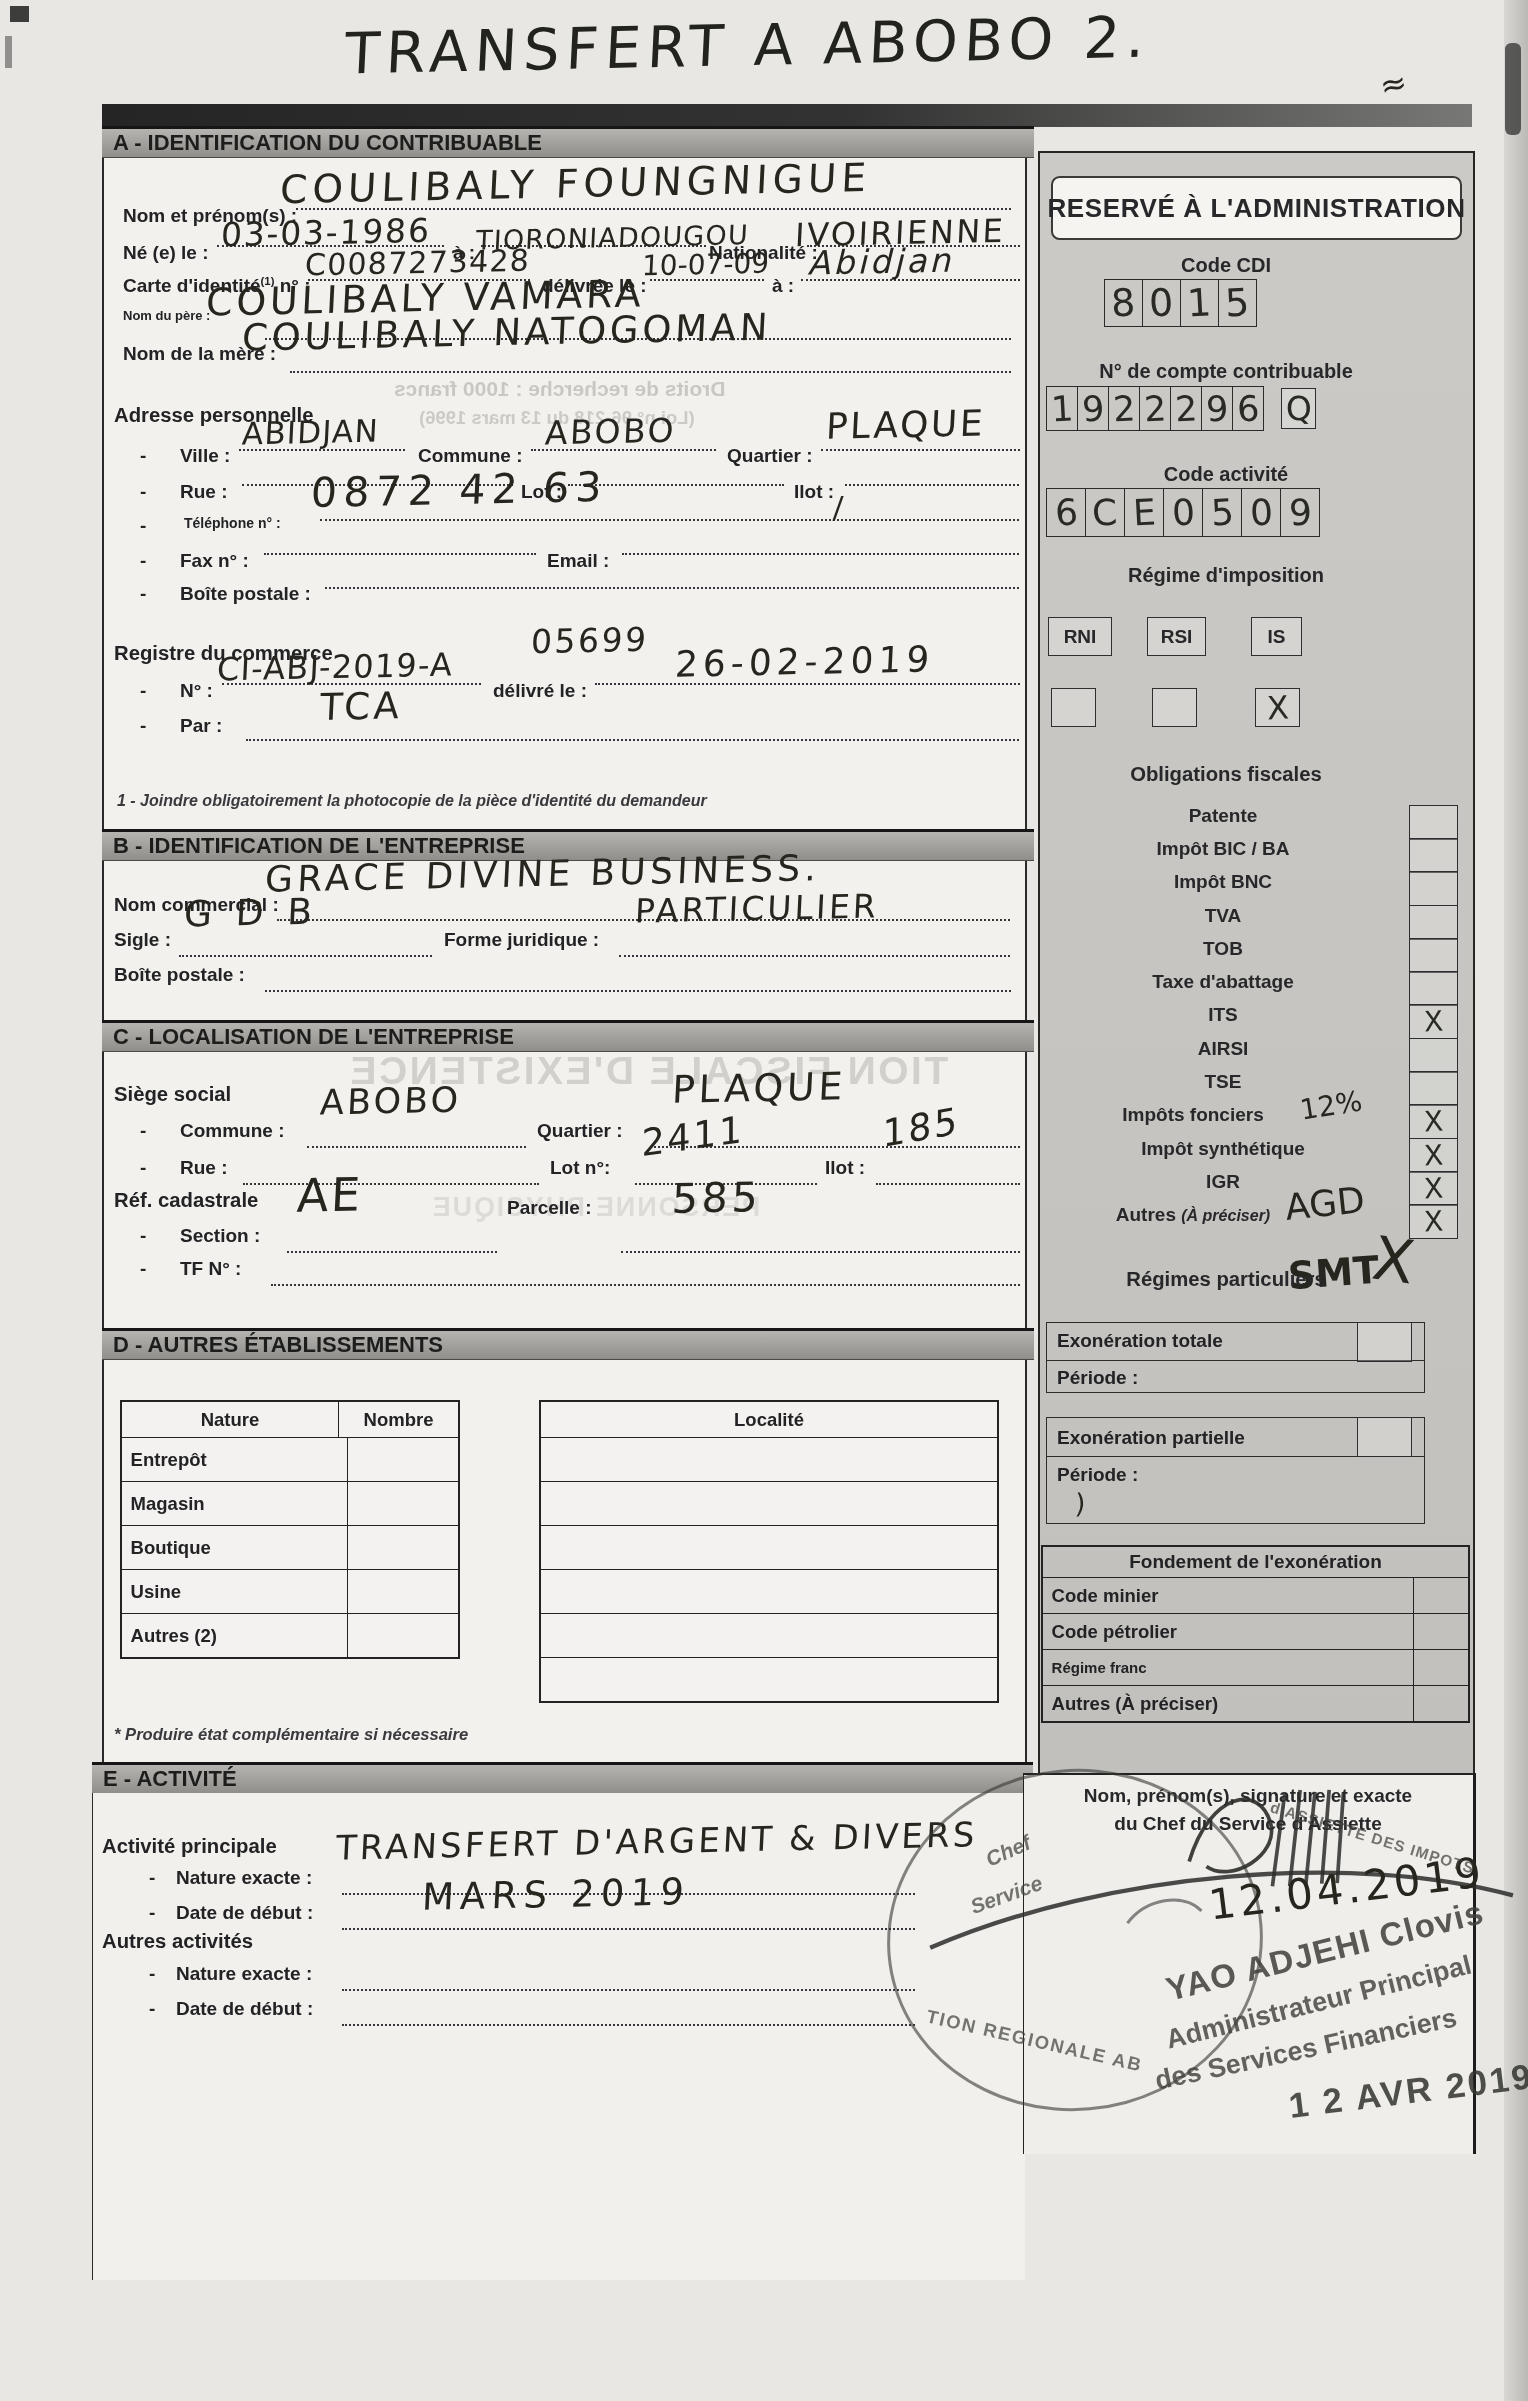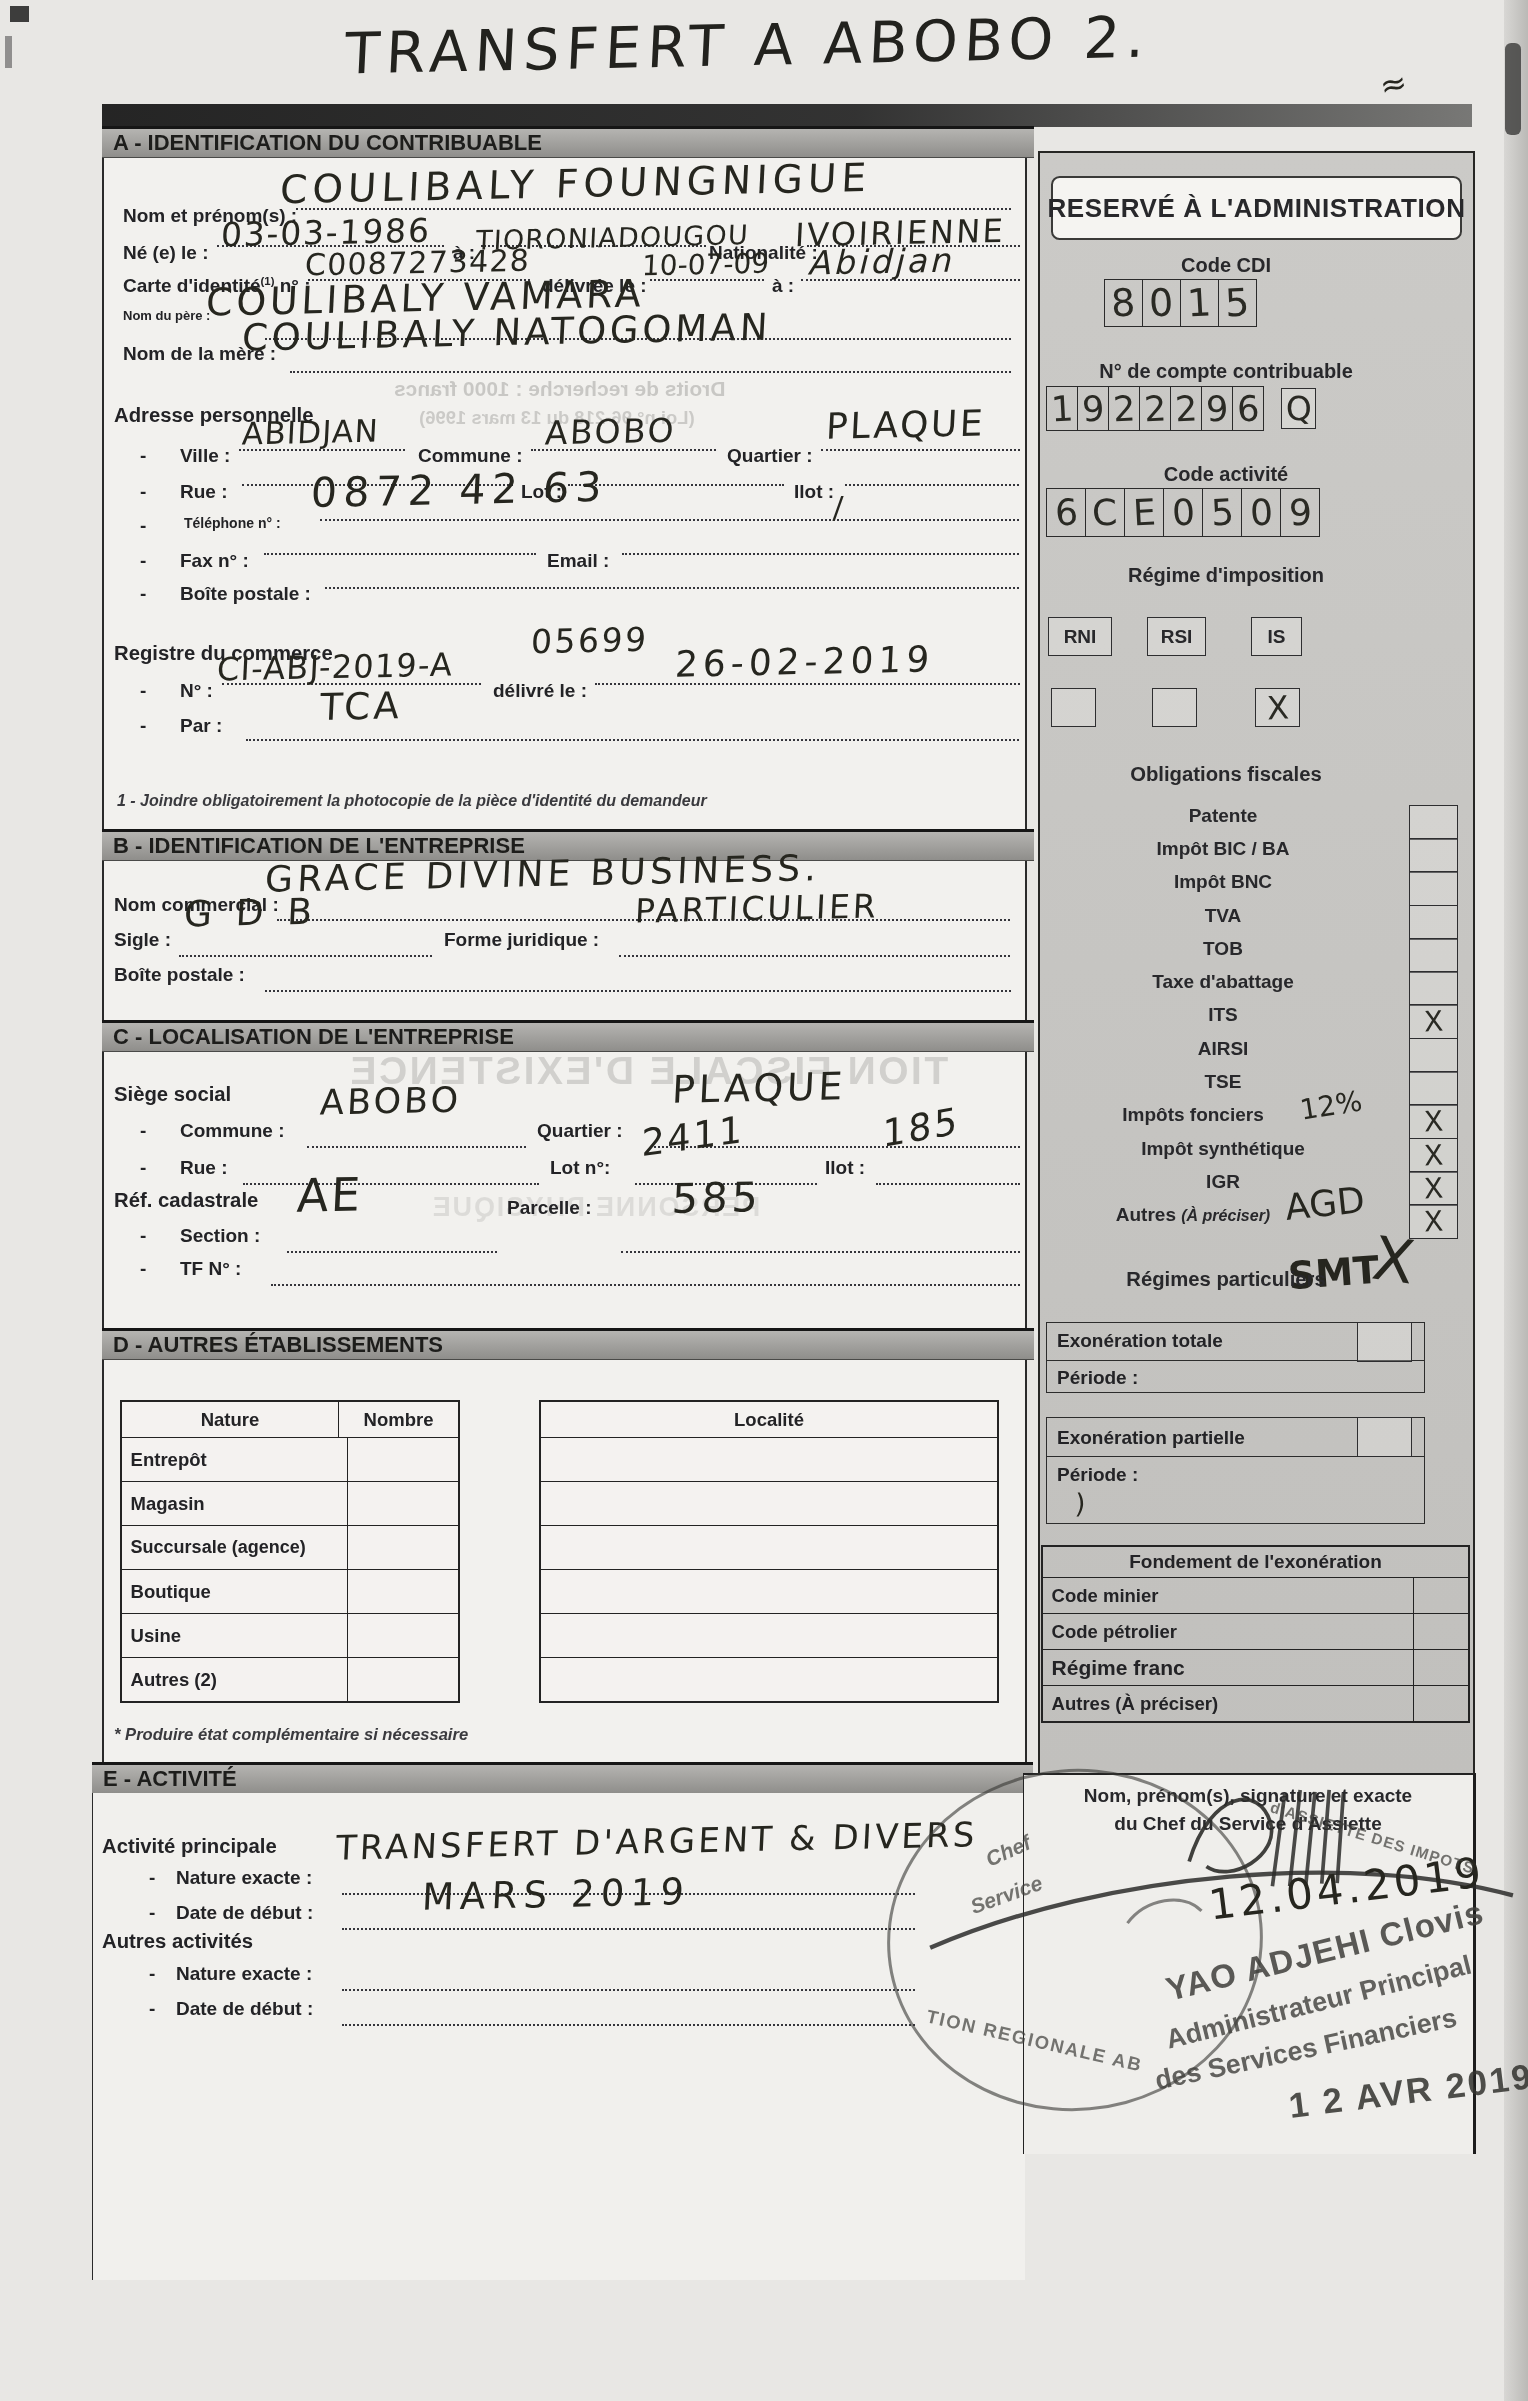--- a/index.html
+++ b/index.html
@@ -189,24 +189,20 @@
   </div>
   <div class="trow" style="height:43px">
       <div style="width:216px;padding-left:8.6px;font-weight:700;font-size:18.5px;color:#232326">Entrepôt</div>
       <div style="flex:1;border-left:1.8px solid #232323;height:100%"></div>
     </div>
   <div class="trow" style="height:43px">
       <div style="width:216px;padding-left:8.6px;font-weight:700;font-size:18.5px;color:#232326">Magasin</div>
       <div style="flex:1;border-left:1.8px solid #232323;height:100%"></div>
     </div>
   <div class="trow" style="height:43px">
-      <div style="width:216px;padding-left:8.6px;font-weight:700;font-size:18px;color:#232326">Succursale (agence)</div>
-      <div style="flex:1;border-left:1.8px solid #232323;height:100%"></div>
-    </div>
-  <div class="trow" style="height:43px">
       <div style="width:216px;padding-left:8.6px;font-weight:700;font-size:18.5px;color:#232326">Boutique</div>
       <div style="flex:1;border-left:1.8px solid #232323;height:100%"></div>
     </div>
   <div class="trow" style="height:43px">
       <div style="width:216px;padding-left:8.6px;font-weight:700;font-size:18.5px;color:#232326">Usine</div>
       <div style="flex:1;border-left:1.8px solid #232323;height:100%"></div>
     </div>
   <div class="trow" style="height:43px">
       <div style="width:216px;padding-left:8.6px;font-weight:700;font-size:18.5px;color:#232326">Autres (2)</div>
       <div style="flex:1;border-left:1.8px solid #232323;height:100%"></div>
@@ -426,21 +422,21 @@
   <div style="height:30px;display:flex;align-items:center;justify-content:center;font-weight:700;font-size:19px;color:#232326;font-family:'Liberation Sans',sans-serif">Fondement de l'exonération</div>
   <div class="trow" style="height:35px">
       <div style="flex:1;padding-left:8.6px;font-weight:700;font-size:18.5px;color:#232326">Code minier</div>
       <div style="width:54px;border-left:1.8px solid #232323;height:100%"></div>
     </div>
   <div class="trow" style="height:35px">
       <div style="flex:1;padding-left:8.6px;font-weight:700;font-size:18.5px;color:#232326">Code pétrolier</div>
       <div style="width:54px;border-left:1.8px solid #232323;height:100%"></div>
     </div>
   <div class="trow" style="height:35px">
-      <div style="flex:1;padding-left:8.6px;font-weight:700;font-size:21px;color:#232326">Régime franc</div>
+      <div style="flex:1;padding-left:8.6px;font-weight:700;font-size:15px;color:#232326">Régime franc</div>
       <div style="width:54px;border-left:1.8px solid #232323;height:100%"></div>
     </div>
   <div class="trow" style="height:35px">
       <div style="flex:1;padding-left:8.6px;font-weight:700;font-size:18.5px;color:#232326">Autres (À préciser)</div>
       <div style="width:54px;border-left:1.8px solid #232323;height:100%"></div>
     </div>
 </div>
 
 <div class="abs" style="left:1023px;top:1773px;width:449px;height:379px;background:#efeeeb;border-top:2.5px solid #222;border-left:1.8px solid #222;border-right:3.1px solid #1d1d1d"></div>
 <div class="plc" style="left:1026px;top:1785px;width:444px;font-size:19px">Nom, prénom(s), signature et exacte</div>

